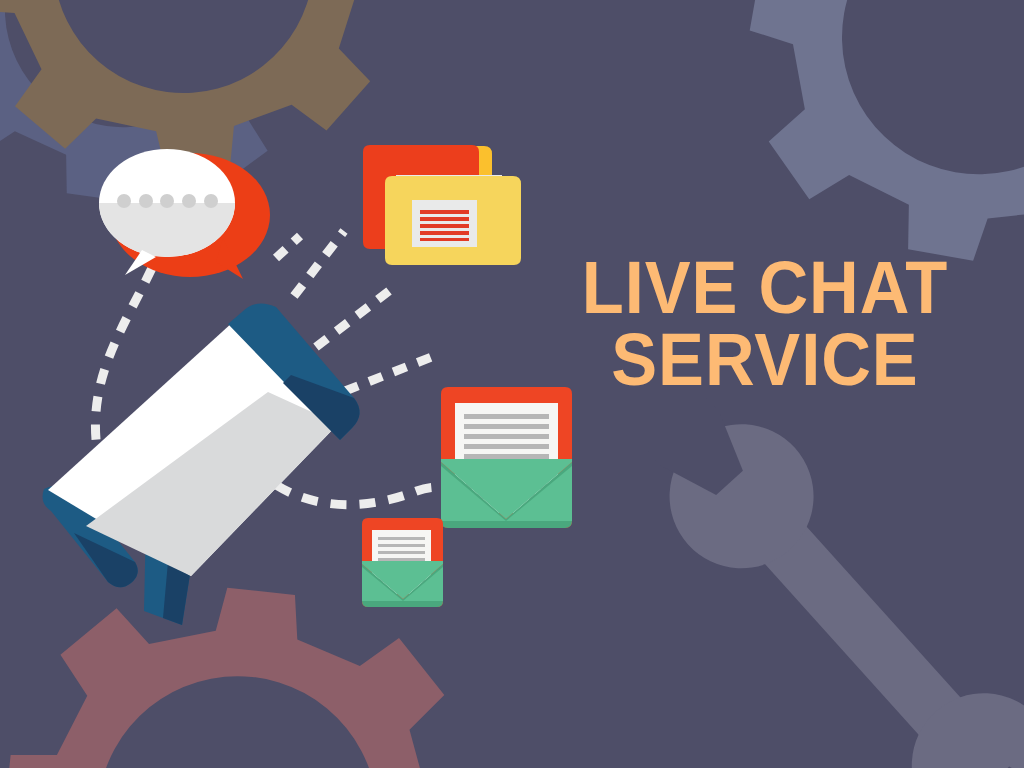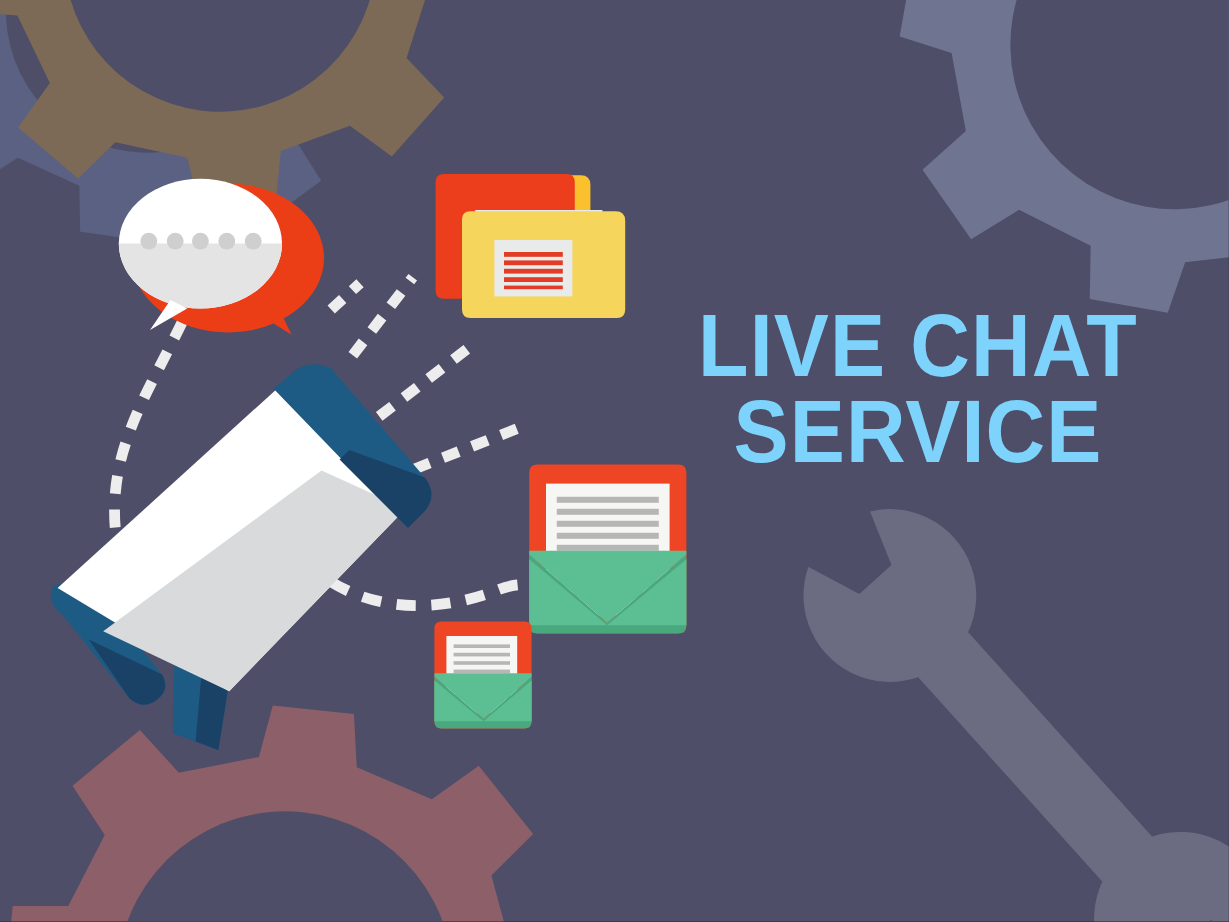--- a/index.html
+++ b/index.html
@@ -20,21 +20,21 @@
     inset: 0;
     width: 1024px;
     height: 768px;
   }
   .hero-title {
     position: absolute;
     left: 540px;
     top: 252px;
     width: 450px;
     text-align: center;
-    color: #7dd3fc;
+    color: #fdba74;
     font-family: "Liberation Sans", sans-serif;
     font-weight: bold;
     font-size: 74px;
     line-height: 0.97;
     letter-spacing: 1px;
     -webkit-font-smoothing: antialiased;
   }
   .hero-title .line {
     display: block;
     white-space: nowrap;

